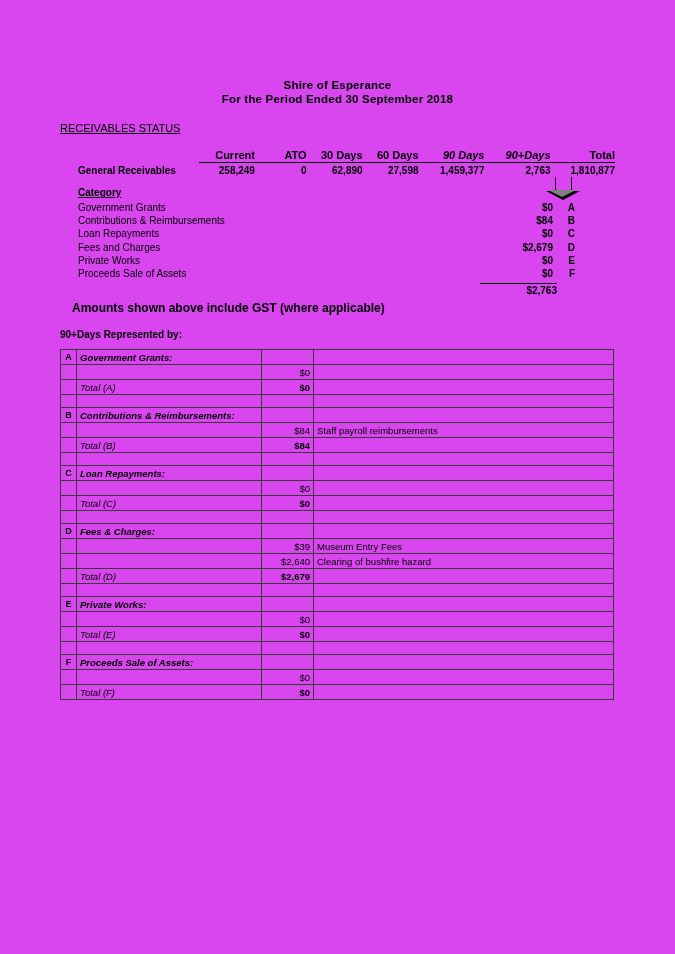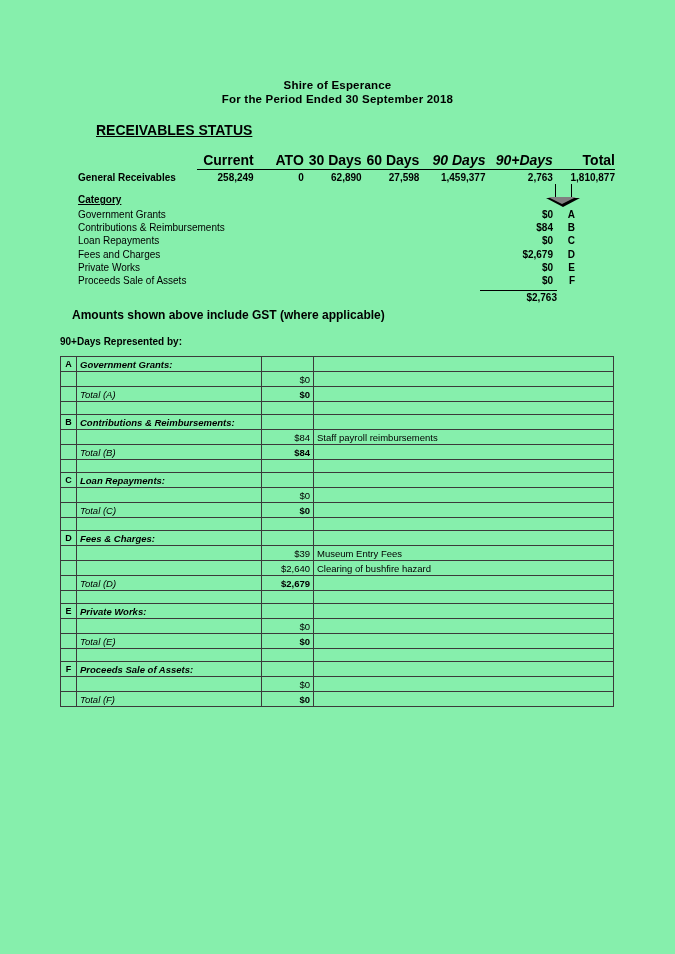--- a/index.html
+++ b/index.html
@@ -13,21 +13,21 @@
     position: relative;
     font-family: "Liberation Sans", sans-serif;
     color: #000;
     overflow: hidden;
   }
   .page {
     position: absolute;
     left: 0; top: 0;
     width: 675px;
     height: 954px;
-    background: #86efac;
+    background: #d946ef;
   }
   .sheet {
     position: absolute;
     left: 60px;
     top: 78px;
     width: 555px;
   }
 
   
   .doc-head {
@@ -35,41 +35,40 @@
     font-weight: bold;
     font-size: 11.5px;
     line-height: 14px;
     letter-spacing: 0.2px;
   }
   .doc-head .line1 { }
   .doc-head .line2 { }
 
   .section-title {
     margin-top: 16px;
-    font-weight: bold;
-    font-size: 14px;
+    font-weight: normal;
+    font-size: 11px;
     text-decoration: underline;
     display: inline-block;
-    margin-left: 36px;
   }
 
   
   .recv {
     margin-top: 13px;
     width: 555px;
     border-collapse: collapse;
     font-size: 10px;
   }
   .recv th, .recv td {
     padding: 0;
     white-space: nowrap;
   }
   .recv thead th {
     font-weight: bold;
-    font-size: 14px;
+    font-size: 11px;
     text-align: right;
     padding-bottom: 1px;
     border-bottom: 1.3px solid #000;
   }
   .recv thead th.blank {
     border-bottom: none;
   }
   .recv tbody td {
     font-weight: bold;
     text-align: right;

